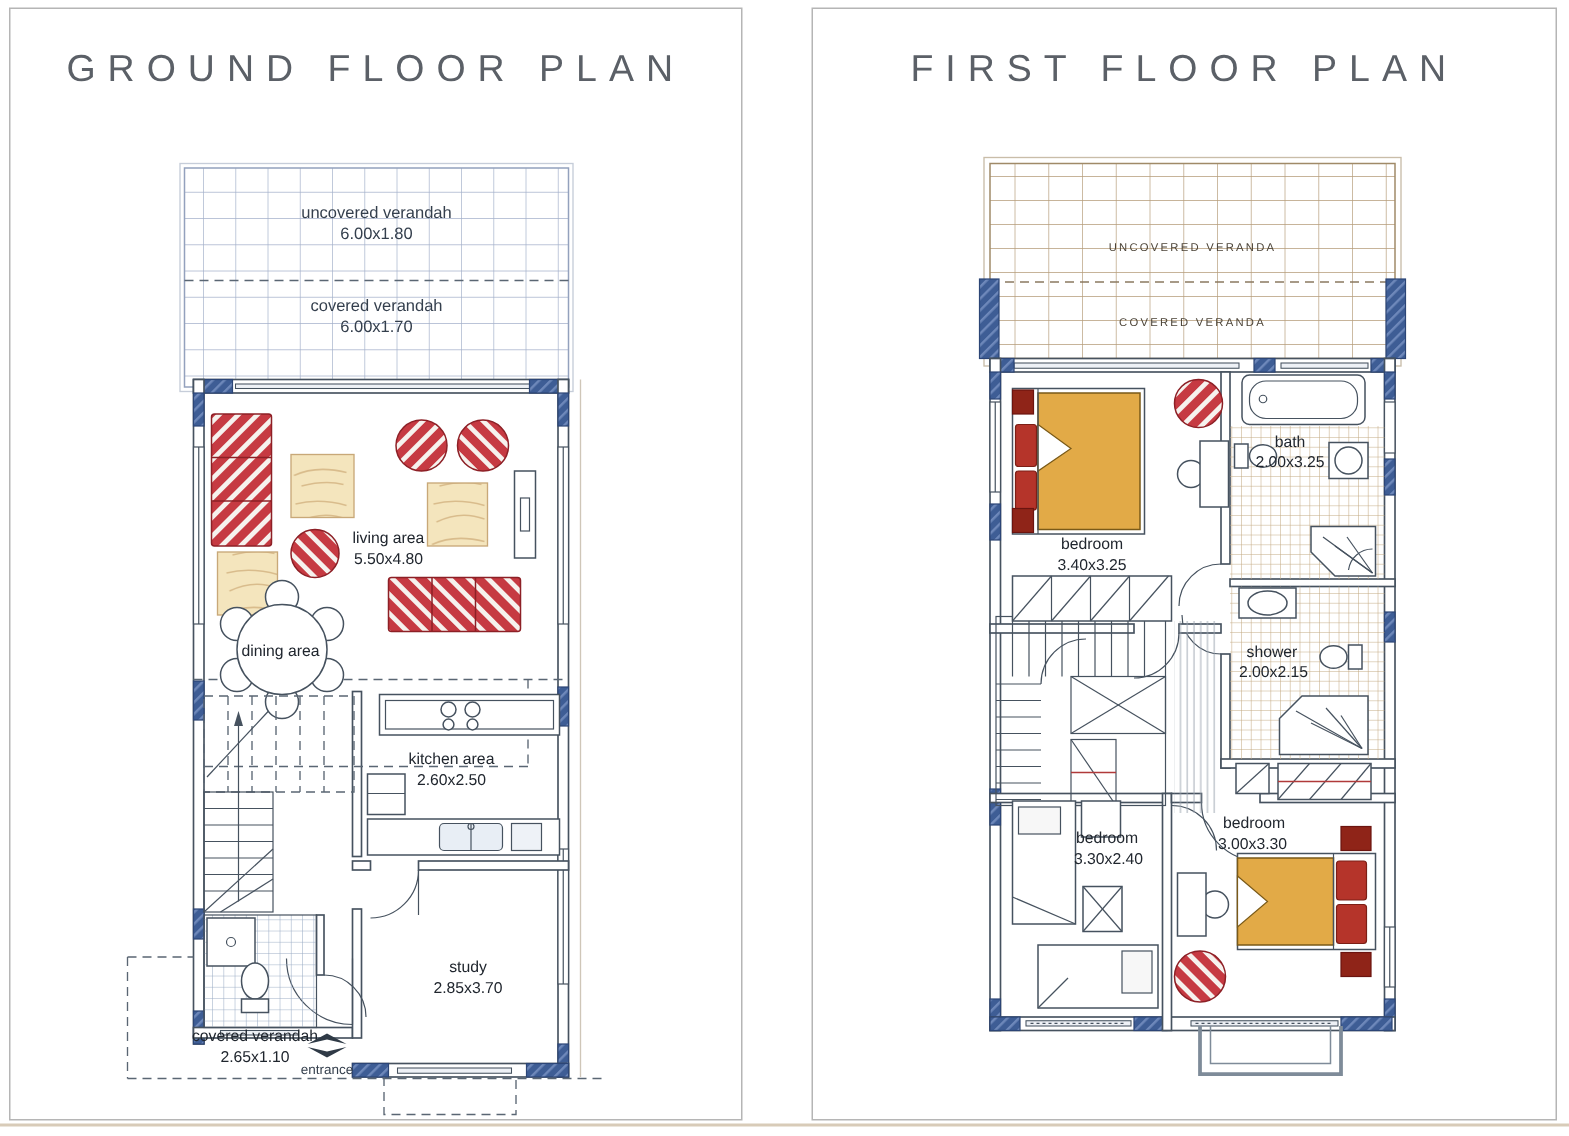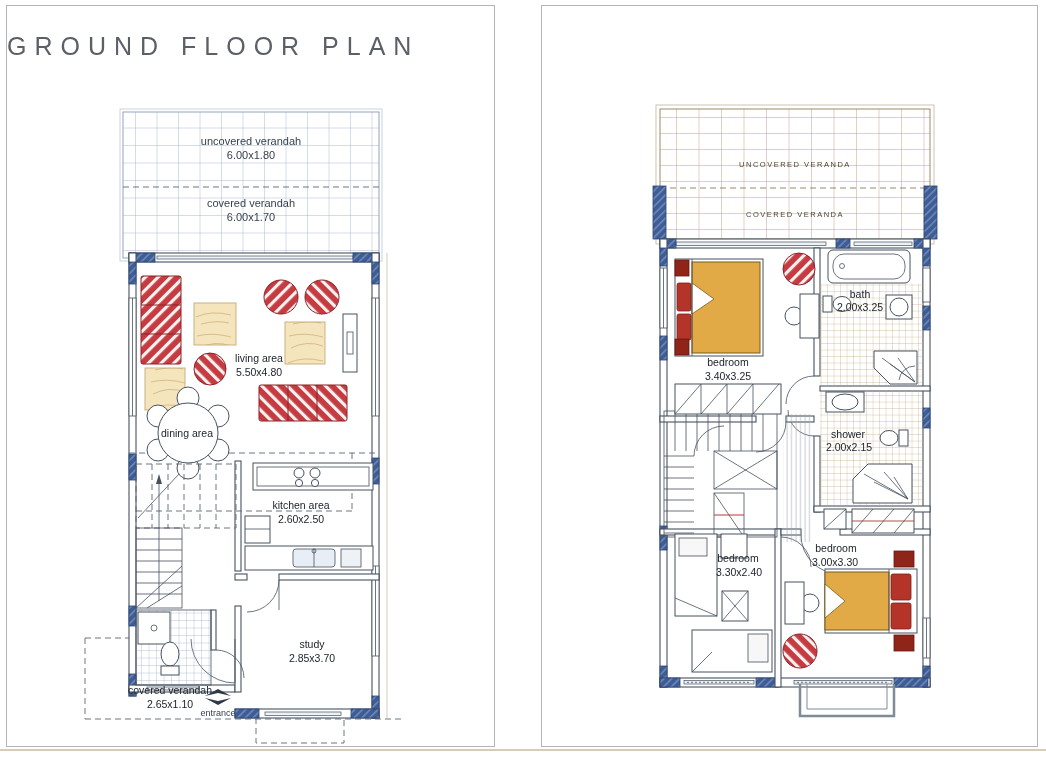--- a/index.html
+++ b/index.html
@@ -1,21 +1,21 @@
 <!DOCTYPE html>
 <html><head>
 <meta charset="utf-8">
 <style>
   html,body{margin:0;padding:0;}
   body{width:1046px;height:757px;position:relative;background:#ffffff;overflow:hidden;
        font-family:"Liberation Sans",sans-serif;}
   .panel{position:absolute;top:5px;height:742px;background:#fff;border:1px solid #b5b5b5;box-sizing:border-box;}
   #ground-panel{left:6px;width:489px;}
   #first-panel{left:541px;width:497px;}
-  .panel-title{position:absolute;top:26px;left:0;right:0;text-align:left;
+  .panel-title{position:absolute;top:26px;left:0;right:0;text-align:center;
        font:400 25px "Liberation Sans",sans-serif;letter-spacing:8px;color:#5b6067;}
   .plan-svg{position:absolute;top:0;left:0;}
   #scan-edge{position:absolute;left:0;top:749px;width:1046px;height:2px;background:#d8cbb8;}
   
   .wall{fill:#ffffff;stroke:#46525f;stroke-width:1.1;}
   .blk{fill:url(#p-wall);stroke:#2c4576;stroke-width:0.8;}
   .thin{stroke:#46525f;stroke-width:0.8;fill:none;}
   .glass{fill:#eef1f6;stroke:#46525f;stroke-width:0.7;}
   .dash{stroke:#5a6673;stroke-width:0.9;fill:none;stroke-dasharray:6 4;}
   .furn{fill:#ffffff;stroke:#46525f;stroke-width:1;}
@@ -416,13 +416,14 @@
       </g>
       <circle class="furn" cx="268" cy="597" r="9"></circle>
       <rect class="furn" x="243" y="576" width="19" height="42"></rect>
       <circle class="redL" cx="258" cy="645" r="17"></circle>
       <text class="lblB" x="294" y="546">bedroom</text>
       <text class="lblB" x="293" y="560">3.00x3.30</text>
       <path d="M258,678 L258,710 L352,710 L352,678" fill="none" stroke="#7e8b99" stroke-width="2.5"></path>
       <path d="M265,678 L265,703 L345,703 L345,678" fill="none" stroke="#7e8b99" stroke-width="1"></path>
     </g>
   </svg>
+  <div class="panel-title">FIRST FLOOR PLAN</div>
 </div>
 
 </body></html>

